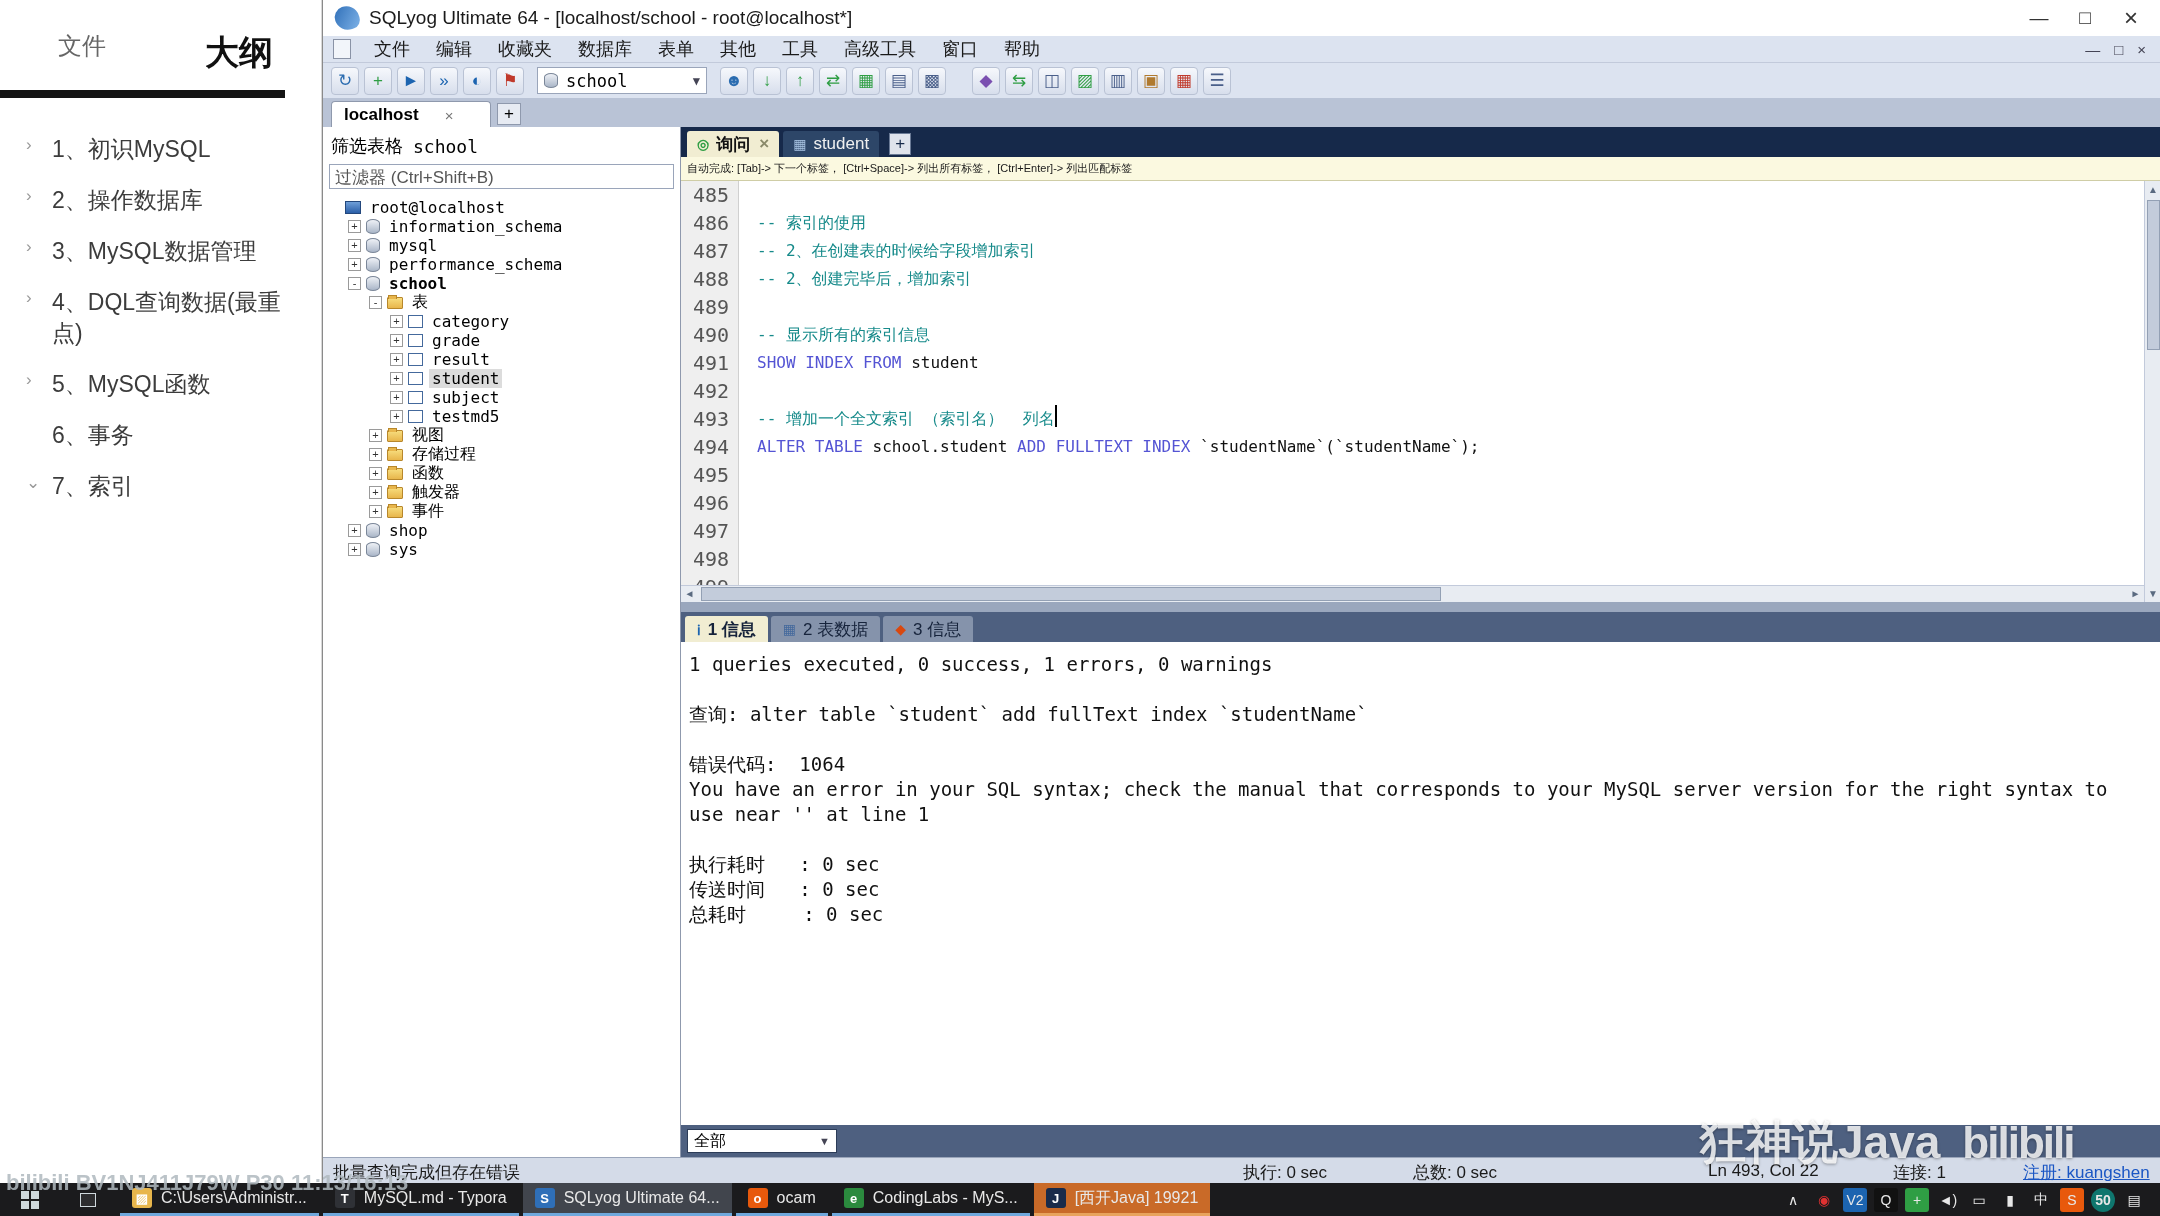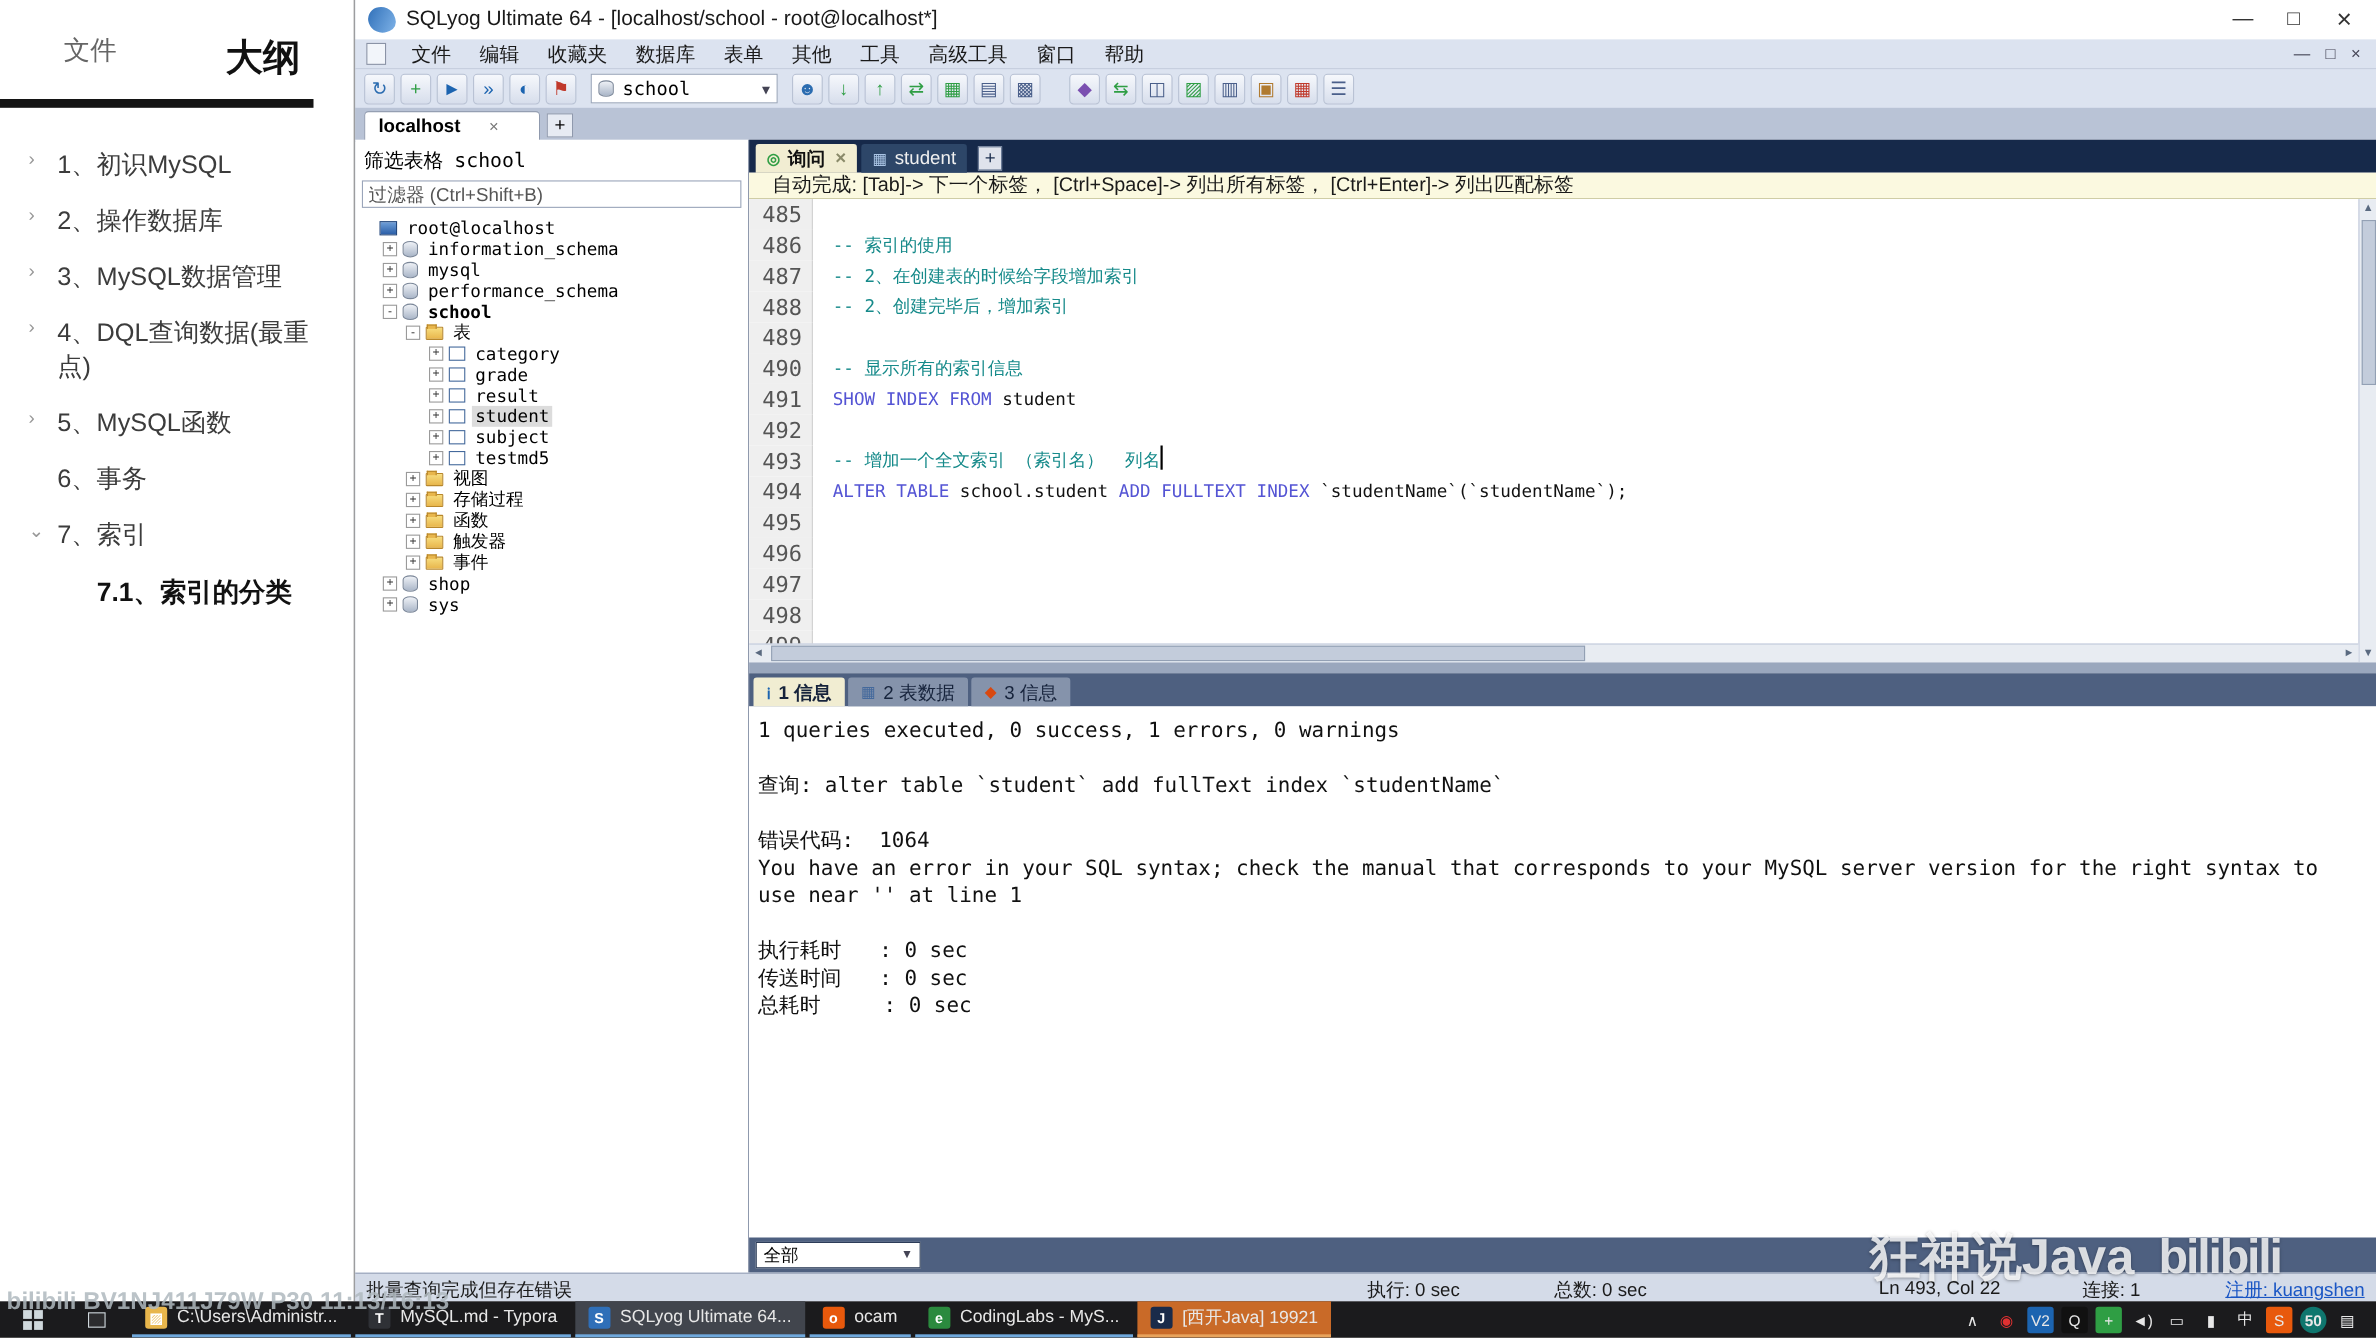--- a/index.html
+++ b/index.html
@@ -83,21 +83,21 @@
   #right { position:absolute; left:358px; top:127px; width:1480px; height:1030px; background:#fff; }
   #query-tab-row { height:30px; background:#16294a; display:flex; align-items:flex-end; padding-left:6px; }
   .q-tab { height:26px; display:flex; align-items:center; padding:0 10px; font-size:17px; cursor:pointer; }
   .q-tab.active { background:#f1edd2; color:#111; font-weight:bold; border-radius:3px 3px 0 0; }
   .q-tab.inactive { background:#2d4668; color:#f0f0f0; margin-left:4px; border-radius:3px 3px 0 0; }
   .q-tab .qicon { margin-right:7px; font-size:14px; }
   .q-tab .x { margin-left:9px; color:#8a8a6a; }
   #qtab-plus { width:22px; height:22px; margin:0 0 2px 10px; background:#dfe3ec; border:1px solid #6a7a96;
     color:#16294a; display:flex; align-items:center; justify-content:center; font-size:17px; cursor:pointer; }
   #autocomplete { height:24px; background:#fbf9e0; border-bottom:1px solid #cfcda6;
-    font-size:18px; color:#1a1a1a; display:flex; align-items:flex-end; padding-left:21px; }
+    font-size:11px; color:#1a1a1a; display:flex; align-items:center; padding-left:6px; }
 
   
   #editor { position:relative; height:421px; background:#fff; overflow:hidden; }
   .cl { display:flex; height:28px; line-height:28px; font-family:"DejaVu Sans Mono", monospace; }
   .cl .ln { flex:0 0 58px; background:#efefef; color:#555; text-align:right; padding-right:9px;
     font-size:20px; border-right:1px solid #d0d0d0; }
   .cl .code { padding-left:18px; font-size:16px; white-space:pre; }
   .seg-kw { color:#5454d4; }
   .seg-com { color:#168a8a; }
   .seg-pl { color:#111; }
@@ -172,21 +172,20 @@
     </div>
     <div id="sb-underline"></div>
     <div id="outline-list">
         <div class="ol-item"><span class="chev">›</span><span>1、初识MySQL</span></div>
         <div class="ol-item"><span class="chev">›</span><span>2、操作数据库</span></div>
         <div class="ol-item"><span class="chev">›</span><span>3、MySQL数据管理</span></div>
         <div class="ol-item"><span class="chev">›</span><span>4、DQL查询数据(最重点)</span></div>
         <div class="ol-item"><span class="chev">›</span><span>5、MySQL函数</span></div>
         <div class="ol-item"><span>6、事务</span></div>
         <div class="ol-item"><span class="chev">⌄</span><span>7、索引</span></div>
-        <div class="ol-item sub"><span>7.1、索引的分类</span></div>
       </div>
   </aside>
 
   <div id="sqlyog">
 
     <div id="titlebar">
       <div id="dolphin"></div>
       <span id="title-text">SQLyog Ultimate 64 - [localhost/school - root@localhost*]</span>
       <div id="title-controls">
         <span class="tctl">—</span>

